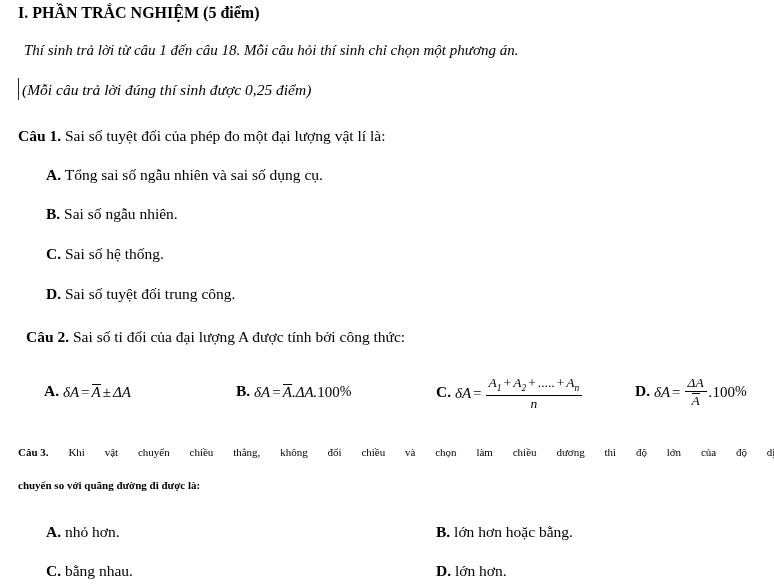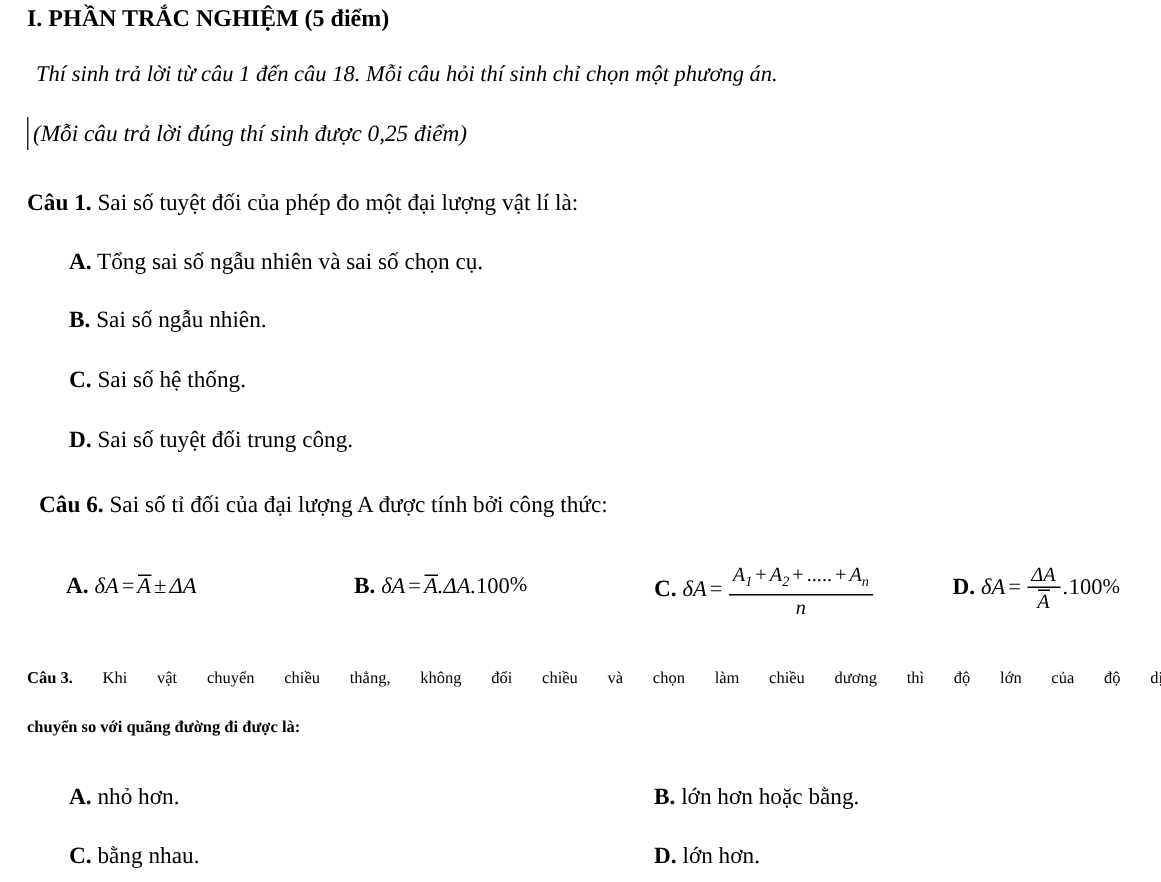--- a/index.html
+++ b/index.html
@@ -154,37 +154,37 @@
   <div class="caret"></div>
   <div class="line instr2">(Mỗi câu trả lời đúng thí sinh được 0,25 điểm)</div>
 
   <div class="qstem" style="left:2px; top:127px;">
     <span class="qnum">Câu 1.</span>
     <span>Sai số tuyệt đối của phép đo một đại lượng vật lí là:</span>
   </div>
 
   <div class="opt" style="left:30px; top:166px;">
     <span class="optlbl">A.</span>
-    <span>Tổng sai số ngẫu nhiên và sai số chọn cụ.</span>
+    <span>Tổng sai số ngẫu nhiên và sai số dụng cụ.</span>
   </div>
   <div class="opt" style="left:30px; top:205px;">
     <span class="optlbl">B.</span>
     <span>Sai số ngẫu nhiên.</span>
   </div>
   <div class="opt" style="left:30px; top:245px;">
     <span class="optlbl">C.</span>
     <span>Sai số hệ thống.</span>
   </div>
   <div class="opt" style="left:30px; top:285px;">
     <span class="optlbl">D.</span>
     <span>Sai số tuyệt đối trung công.</span>
   </div>
 
   <div class="qstem" style="left:10px; top:328px;">
-    <span class="qnum">Câu 6.</span>
+    <span class="qnum">Câu 2.</span>
     <span>Sai số tỉ đối của đại lượng A được tính bởi công thức:</span>
   </div>
 
   <div class="opt" style="left:28px; top:382px;">
     <span class="optlbl">A.</span>
     <span class="math">
       <span>δA</span>
       <span class="op">=</span>
       <span class="ovl">A</span>
       <span class="op">±</span>

